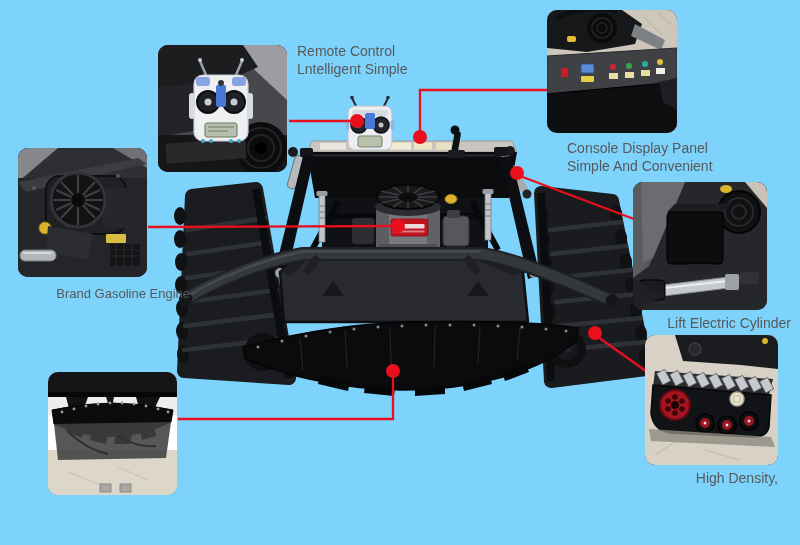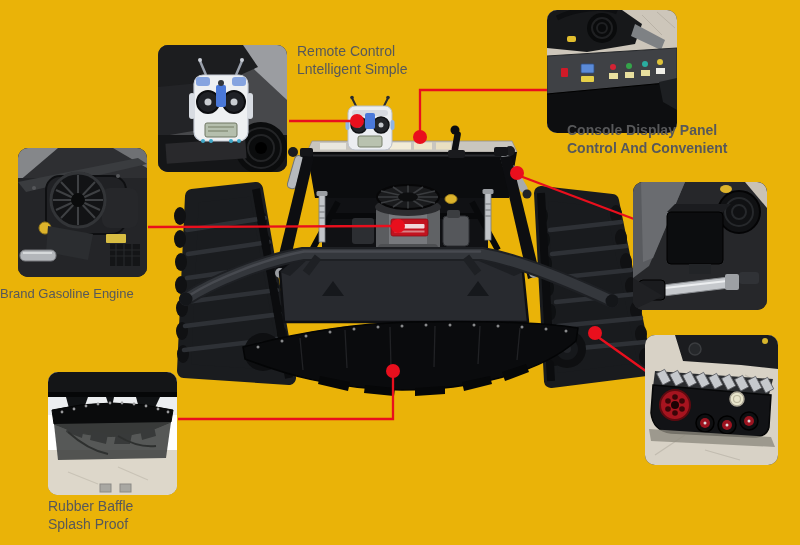--- a/index.html
+++ b/index.html
@@ -1,33 +1,33 @@
 <!DOCTYPE html>
 <html><head>
 <meta charset="utf-8">
 <style>
   html,body{margin:0;padding:0;background:#ffffff;}
-  #stage{position:relative;width:800px;height:545px;background:#eab308;overflow:hidden;
+  #stage{position:relative;width:800px;height:545px;background:#7dd3fc;overflow:hidden;
          font-family:"Liberation Sans",sans-serif;}
   #machine-svg{position:absolute;left:0;top:0;}
   .inset{position:absolute;border-radius:10px;overflow:hidden;background:#222;}
   .inset svg{display:block;}
   .callout-label{position:absolute;color:#57585a;font-size:14px;line-height:17.5px;white-space:nowrap;}
-  .callout-label.center{text-align:left;white-space:normal;}
+  .callout-label.center{text-align:right;white-space:normal;}
   #label-engine{font-size:13px;line-height:15.5px;}
   
   #inset-remote {left:158px;top:45px;width:129px;height:127px;}
   #inset-console{left:547px;top:10px;width:130px;height:123px;}
   #inset-engine {left:18px; top:148px;width:129px;height:129px;}
   #inset-lift   {left:633px;top:182px;width:134px;height:128px;}
   #inset-baffle {left:48px; top:372px;width:129px;height:123px;}
   #inset-tracks {left:645px;top:335px;width:133px;height:130px;}
   
   #label-remote {left:297px;top:43px;}
-  #label-console{left:567px;top:122px;font-weight:bold;}
+  #label-console{left:567px;top:140px;}
   #label-engine {left:0px;  top:286px;width:190px;}
   #label-lift   {left:635px;top:315px;width:156px;}
   #label-baffle {left:48px; top:497px;width:129px;line-height:18px;}
   #label-tracks {left:645px;top:469px;width:133px;line-height:18px;}
 </style>
 </head>
 <body>
 
 <div id="stage">
 
@@ -444,29 +444,29 @@
     </svg>
   </div>
 
   <div class="callout-label" id="label-remote">
     <div>Remote Control</div>
     <div>Lntelligent Simple</div>
   </div>
 
   <div class="callout-label" id="label-console">
     <div>Console Display Panel</div>
-    <div>Control And Convenient</div>
+    <div>Simple And Convenient</div>
   </div>
 
   <div class="callout-label center" id="label-engine">
     <div>Brand Gasoline Engine</div>
   </div>
 
-
-  <div class="callout-label center" id="label-baffle">
-    <div>Rubber Baffle</div>
-    <div>Splash Proof</div>
-  </div>
+  <div class="callout-label center" id="label-lift">
+    <div>Lift Electric Cylinder</div>
+  </div>
+
 
   <div class="callout-label center" id="label-tracks">
+    <div>High Density,</div>
   </div>
 
 </div>
 
 </body></html>

